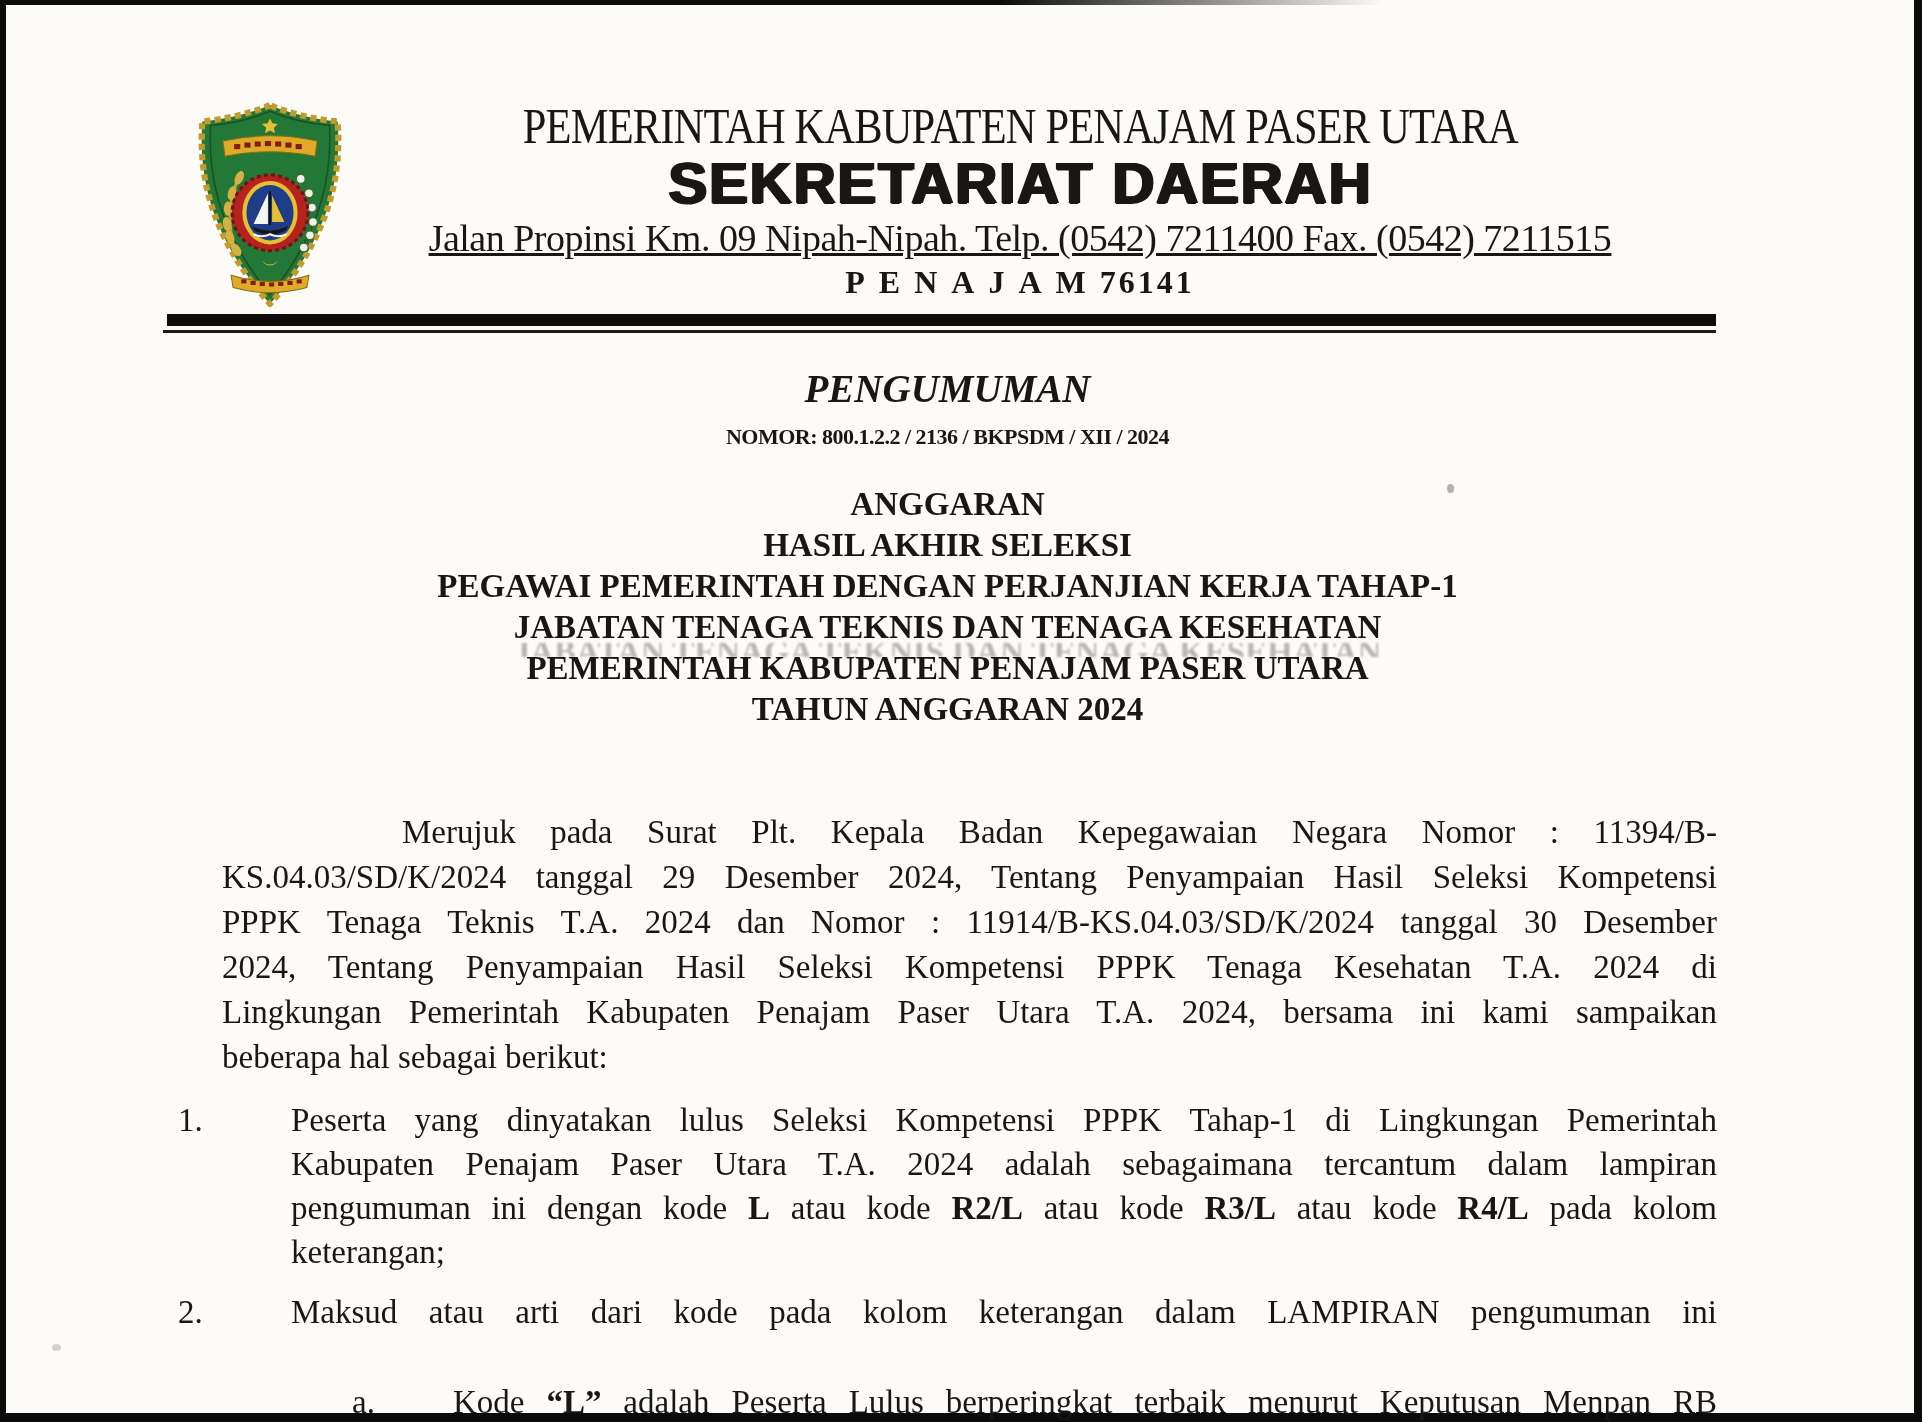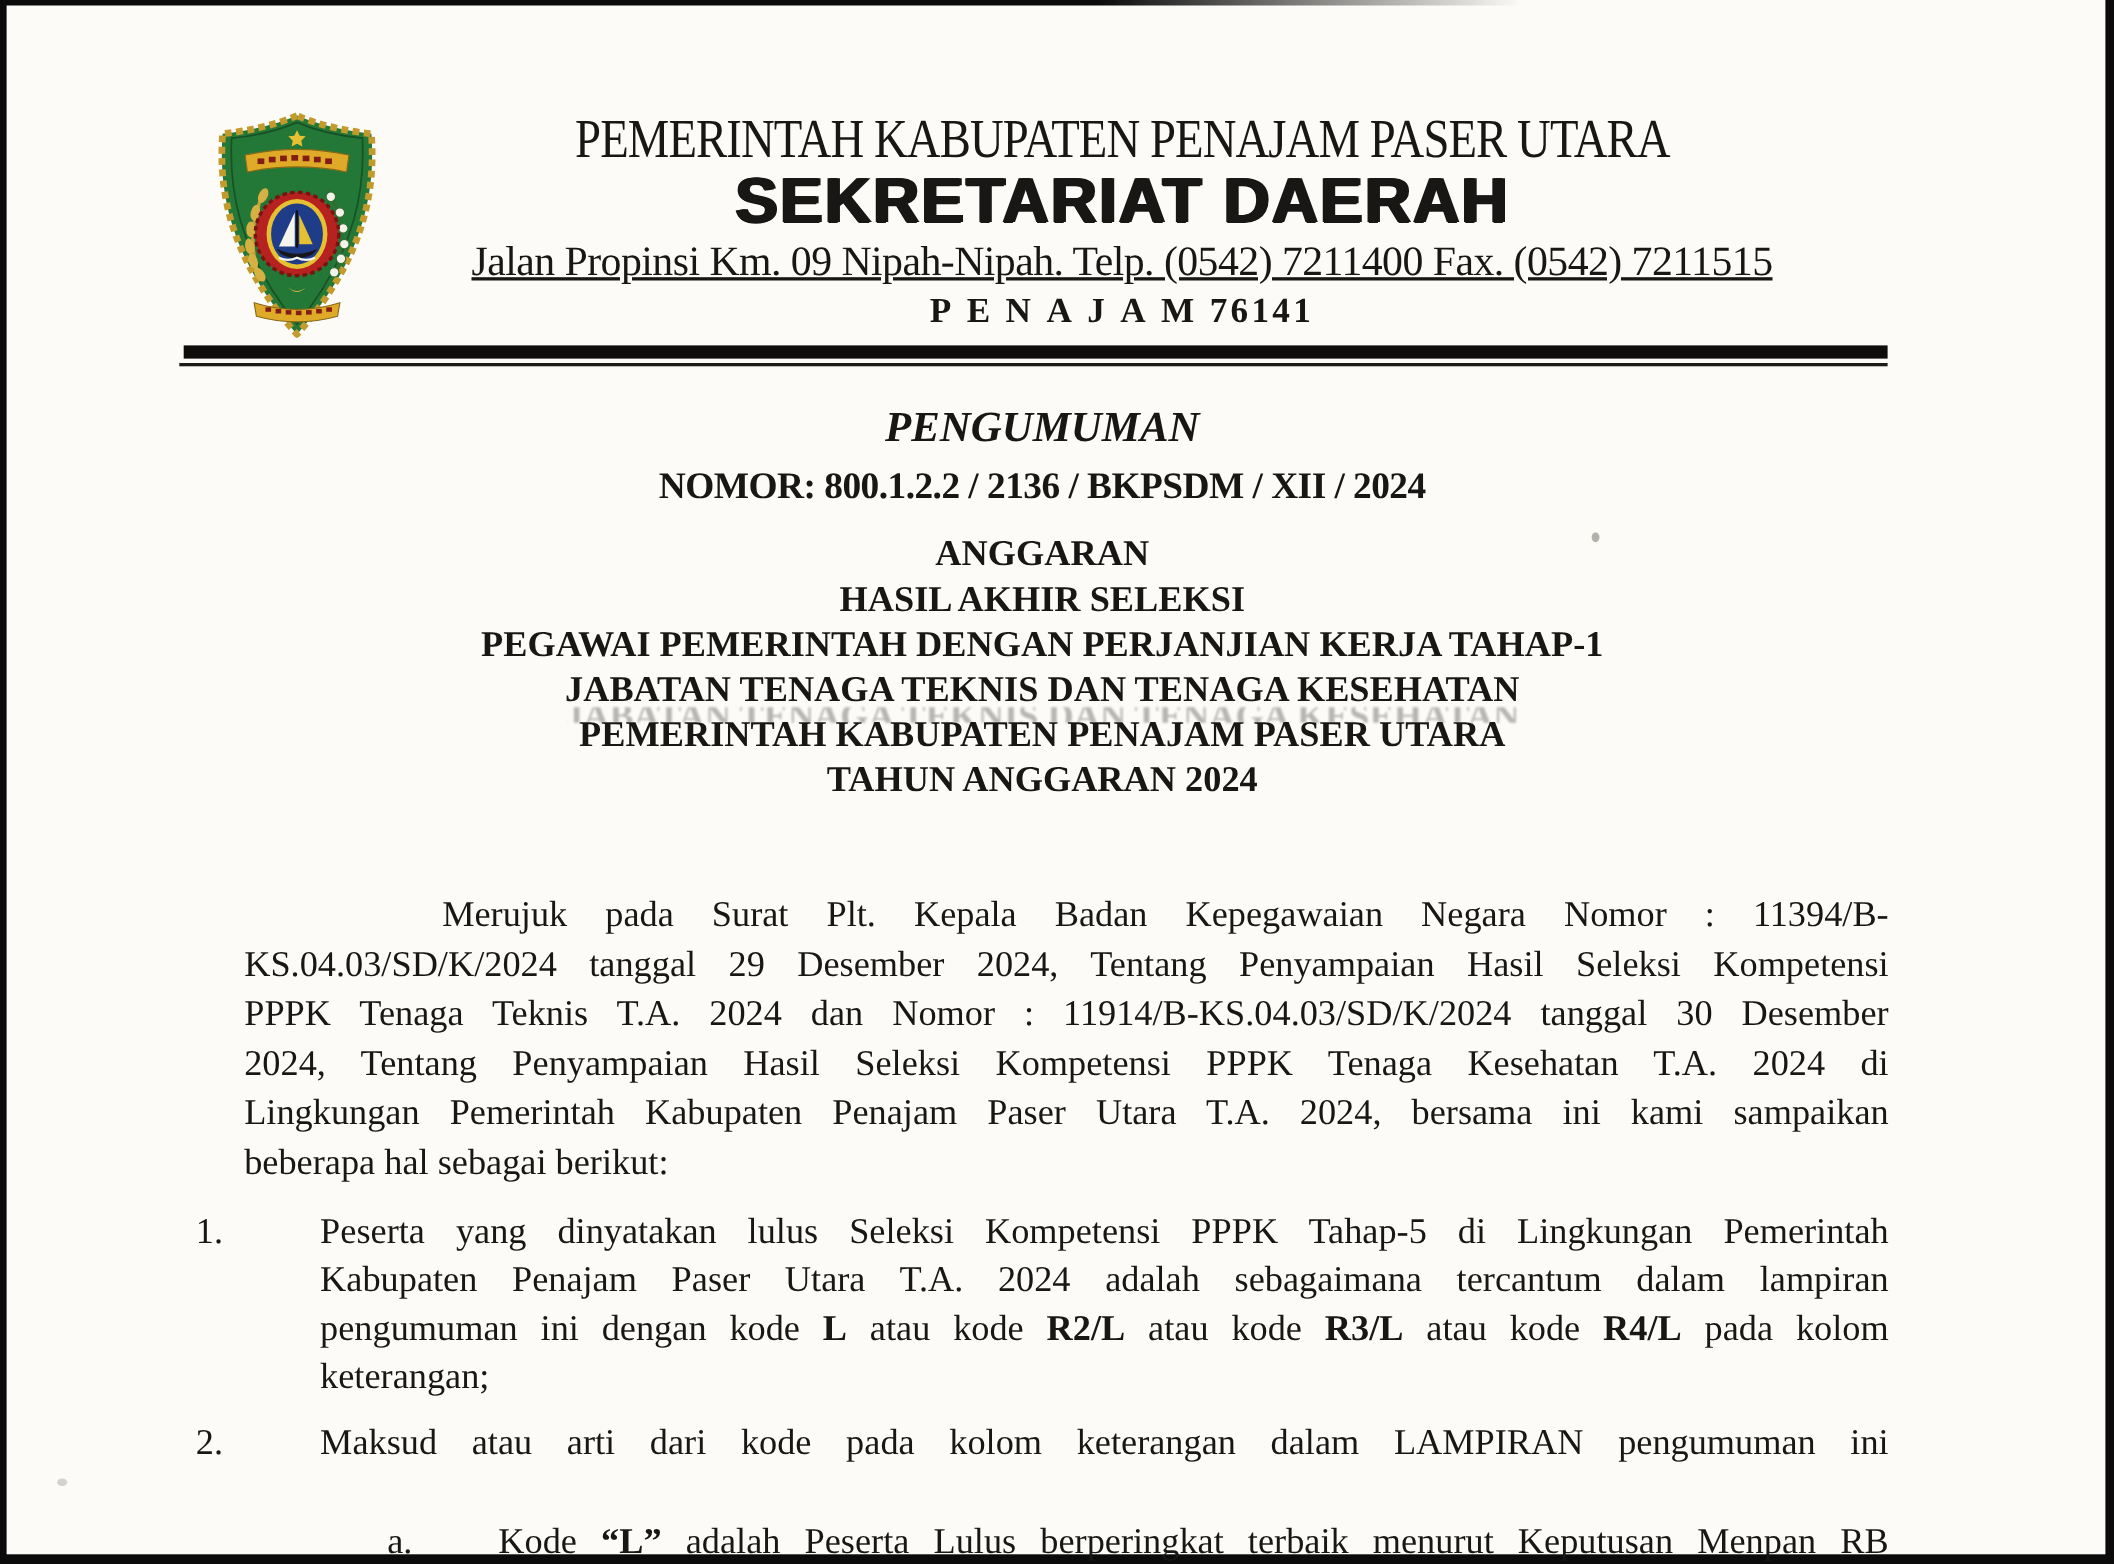--- a/index.html
+++ b/index.html
@@ -43,21 +43,21 @@
   .lh-city .city { letter-spacing: 14px; }
   .lh-city .postal { letter-spacing: 3px; }
 
   .rule-thick { position: absolute; left: 167px; top: 314px; width: 1549px; height: 12px; background: #0e0d0c; }
   .rule-thin  { position: absolute; left: 163px; top: 330px; width: 1553px; height: 3px;  background: #1c1b19; }
 
   
   .headings { position: absolute; left: 178px; width: 1539px; text-align: center; font-weight: bold; }
   .h { position: absolute; left: 0; width: 100%; white-space: nowrap; }
   .h-doc   { top: 366px; font-size: 39px; font-style: italic; }
-  .h-num   { top: 424px; font-size: 34px; letter-spacing: -0.5px; }
+  .h-num   { top: 424px; font-size: 22px; letter-spacing: -0.5px; }
   .h-about { top: 486px; font-size: 33px; }
   .h-s0 { top: 527px; font-size: 33px; }
   .h-s1 { top: 568px; font-size: 33px; }
   .h-s2 { top: 609px; font-size: 33px; }
   .h-s3 { top: 650px; font-size: 33px; }
   .h-s4 { top: 691px; font-size: 33px; }
   .ghost { position: absolute; left: 178px; top: 643px; width: 1539px; height: 14px;
            overflow: hidden; opacity: .30; filter: blur(1px); text-align: center;
            font-weight: bold; font-size: 33px; }
   .ghost > span { display: block; transform: translateY(-9px); white-space: nowrap; }
@@ -188,21 +188,21 @@
       <div class="ln jline">KS.04.03/SD/K/2024 tanggal 29 Desember 2024, Tentang Penyampaian Hasil Seleksi Kompetensi</div>
       <div class="ln jline">PPPK Tenaga Teknis T.A. 2024 dan Nomor : 11914/B-KS.04.03/SD/K/2024 tanggal 30 Desember</div>
       <div class="ln jline">2024, Tentang Penyampaian Hasil Seleksi Kompetensi PPPK Tenaga Kesehatan T.A. 2024  di</div>
       <div class="ln jline">Lingkungan Pemerintah Kabupaten Penajam Paser Utara T.A. 2024, bersama ini kami sampaikan</div>
       <div class="ln jlast">beberapa hal sebagai berikut:</div>
     </div>
 
     <div class="item item-1">
       <div class="num">1.</div>
       <div class="itext">
-        <div class="ln jline">Peserta yang dinyatakan lulus Seleksi Kompetensi PPPK Tahap-5 di Lingkungan Pemerintah</div>
+        <div class="ln jline">Peserta yang dinyatakan lulus Seleksi Kompetensi PPPK Tahap-1 di Lingkungan Pemerintah</div>
         <div class="ln jline">Kabupaten Penajam Paser Utara T.A. 2024 adalah sebagaimana tercantum dalam lampiran</div>
         <div class="ln jline"><span>pengumuman ini dengan kode </span><b>L</b><span> atau kode </span><b>R2/L</b><span> atau kode </span><b>R3/L</b><span> atau kode </span><b>R4/L</b><span> pada kolom</span></div>
         <div class="ln jlast">keterangan;</div>
       </div>
     </div>
 
     <div class="item item-2">
       <div class="num">2.</div>
       <div class="itext">
         <div class="ln jline">Maksud atau arti dari kode pada kolom keterangan dalam LAMPIRAN pengumuman ini</div>

